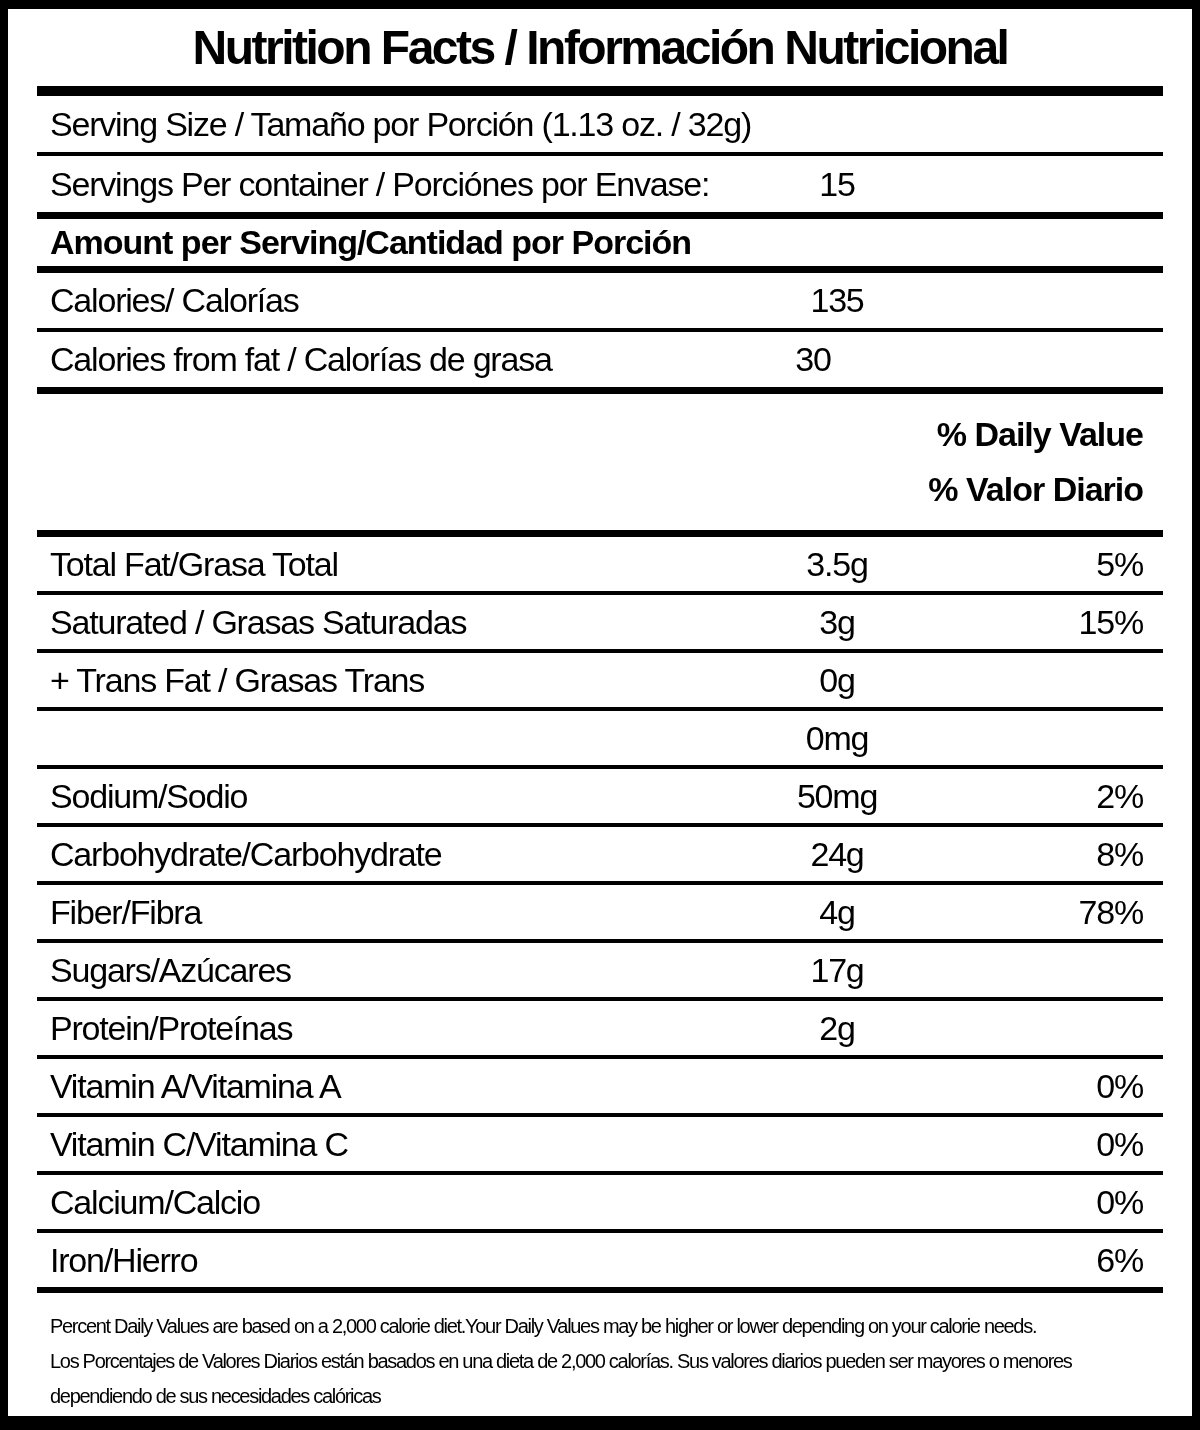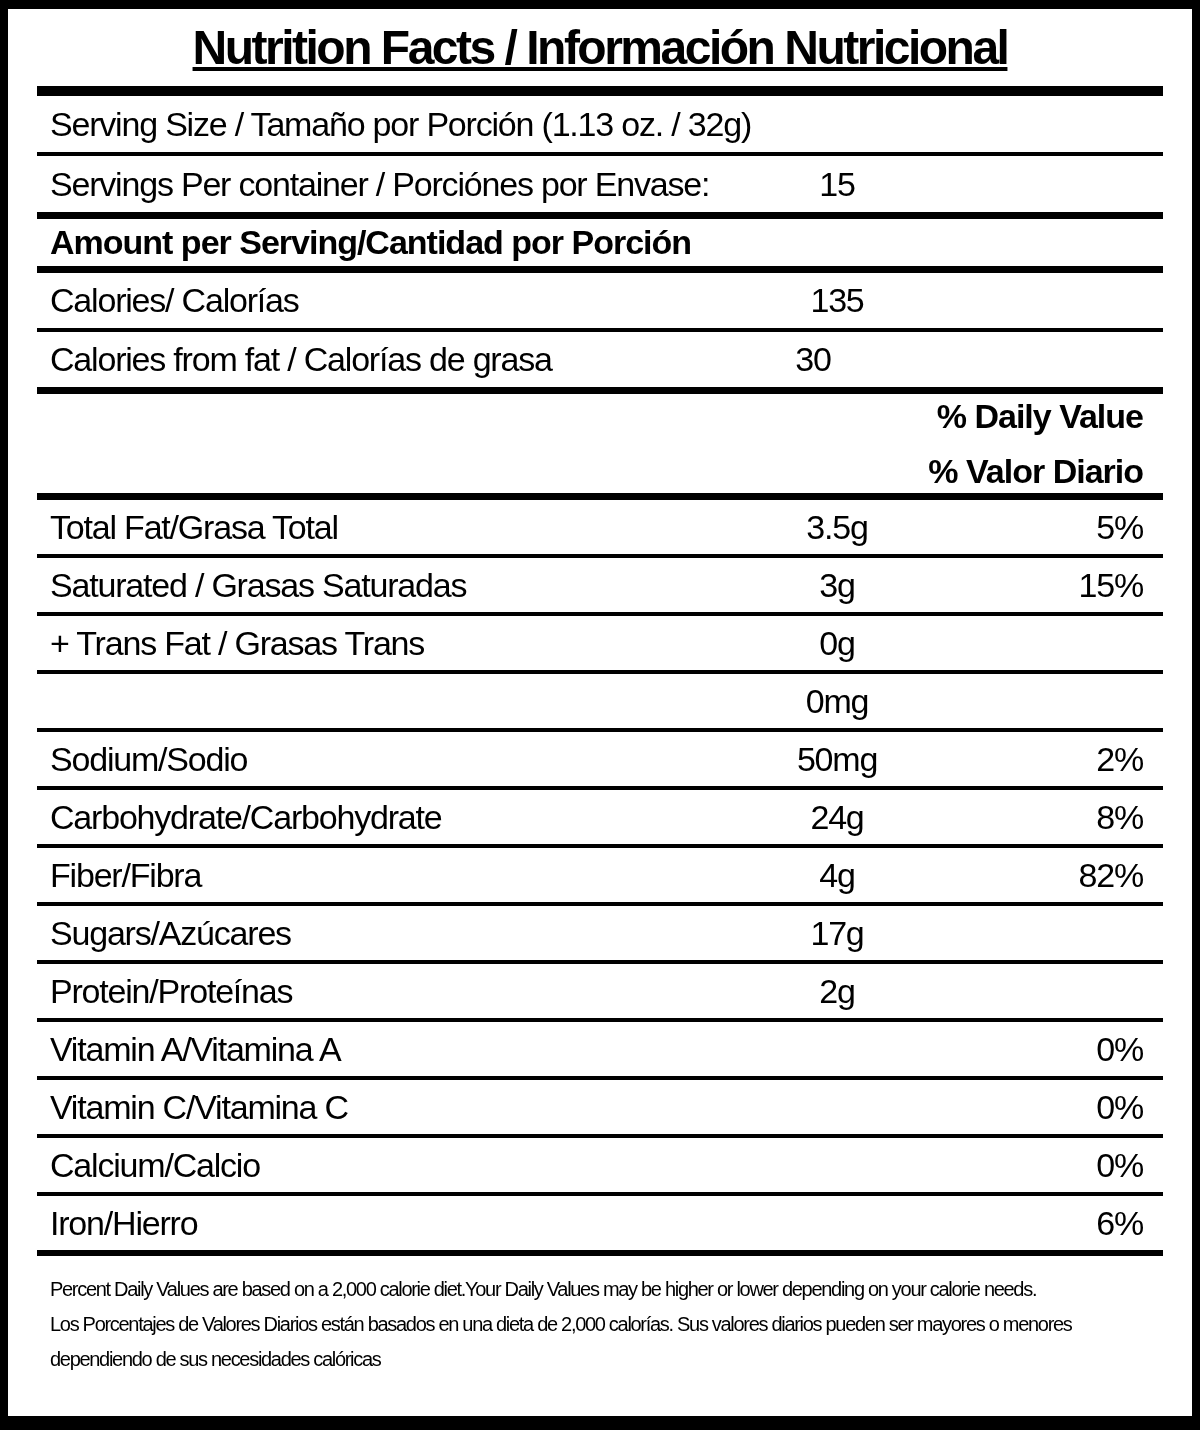--- a/index.html
+++ b/index.html
@@ -18,21 +18,20 @@
   .inner { margin: 0 29px; }
   .title {
     height: 77px;
     display: flex;
     align-items: center;
     justify-content: center;
     font-size: 48px;
     font-weight: bold;
     letter-spacing: -2.5px;
     white-space: nowrap;
-    text-decoration: underline;
   }
   .hr    { height: 4px;  background: #000000; }
   .hr-md { height: 7px;  background: #000000; }
   .hr-lg { height: 10px; background: #000000; }
   .hr-xl { height: 6px;  background: #000000; }
   .row {
     position: relative;
     display: flex;
     align-items: center;
     height: 54px;
@@ -46,21 +45,21 @@
   .row.h55 { height: 55px; }
   .row.h47 { height: 47px; font-weight: bold; letter-spacing: -1px; }
   .amount {
     position: absolute;
     left: 650px;
     width: 300px;
     text-align: center;
   }
   .dv { margin-left: auto; }
   .dv-head {
-    height: 99px;
+    height: 136px;
     display: flex;
     flex-direction: column;
     justify-content: center;
     align-items: flex-end;
     gap: 16px;
     padding-right: 20px;
     font-size: 34px;
     font-weight: bold;
     letter-spacing: -1px;
   }
@@ -153,21 +152,21 @@
     <div class="row">
       <span>Carbohydrate/Carbohydrate</span>
       <span class="amount">24g</span>
       <span class="dv">8%</span>
     </div>
     <div class="hr"></div>
 
     <div class="row">
       <span>Fiber/Fibra</span>
       <span class="amount">4g</span>
-      <span class="dv">82%</span>
+      <span class="dv">78%</span>
     </div>
     <div class="hr"></div>
 
     <div class="row">
       <span>Sugars/Azúcares</span>
       <span class="amount">17g</span>
       <span class="dv"></span>
     </div>
     <div class="hr"></div>
 

